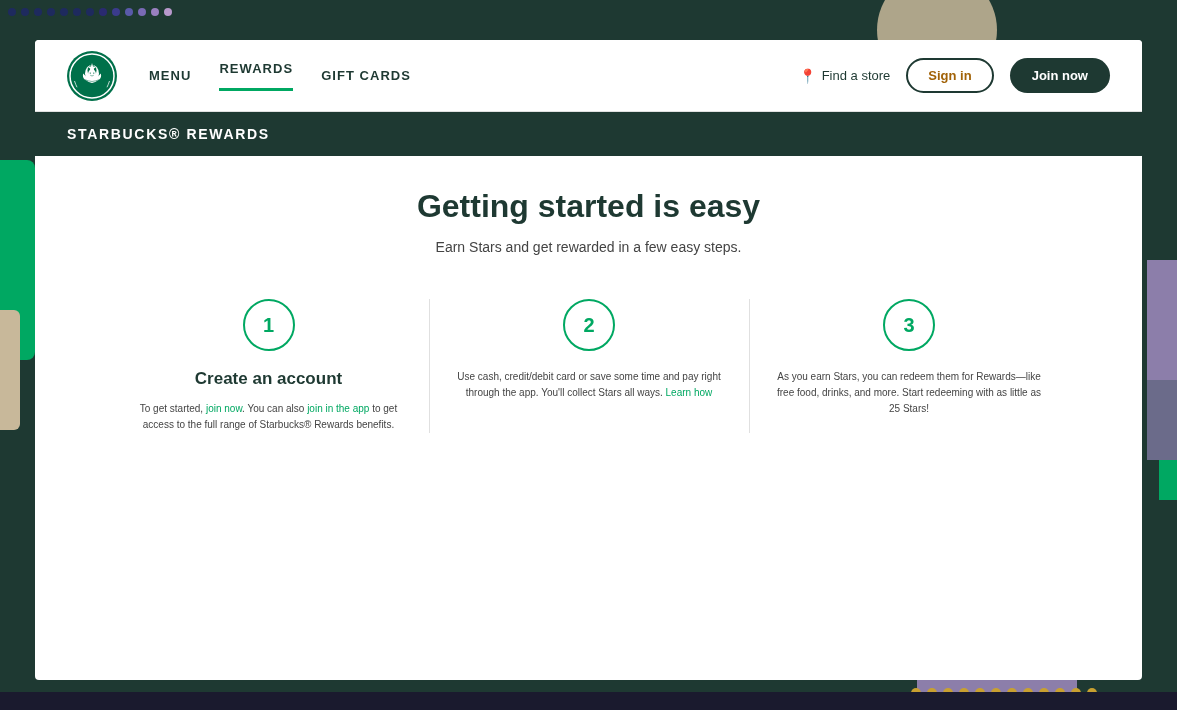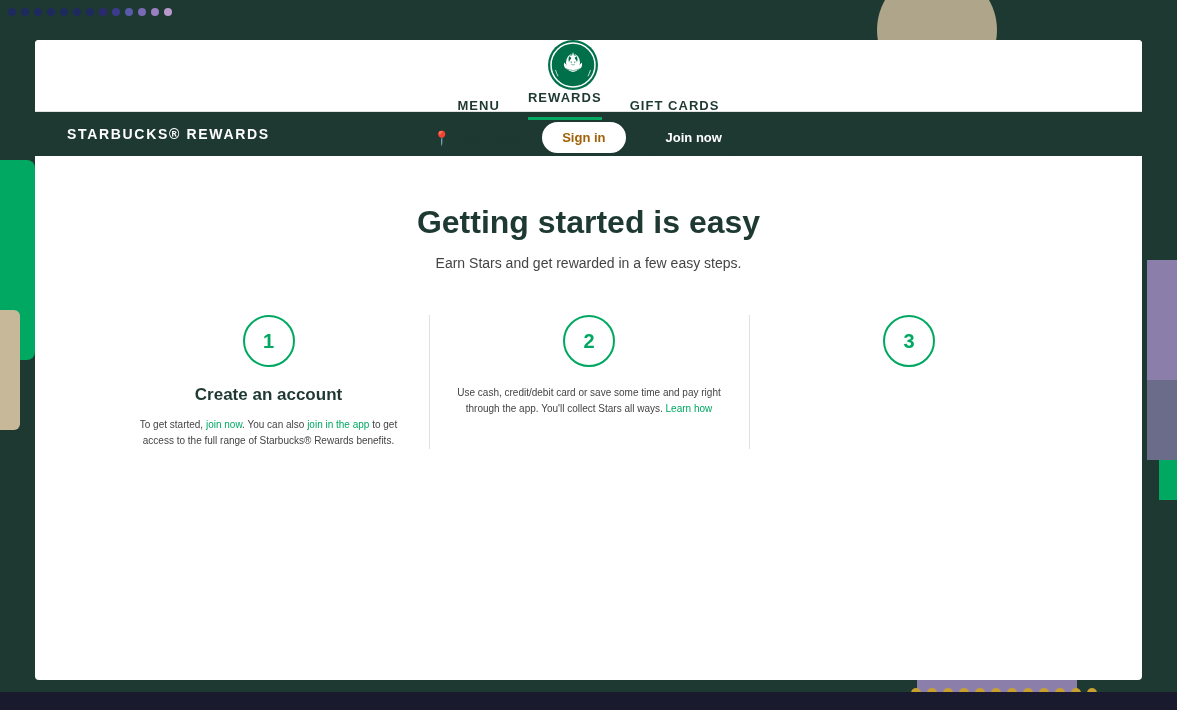--- a/index.html
+++ b/index.html
@@ -142,21 +142,20 @@
 
     
     .navbar {
       display: flex;
       align-items: center;
       padding: 0 32px;
       height: 72px;
       background: #fff;
       border-bottom: 1px solid #e0e0e0;
       position: relative;
-      flex-direction: column;
     }
 
     .logo-area {
       display: flex;
       align-items: center;
       margin-right: 32px;
     }
 
     .starbucks-logo {
       width: 50px;
@@ -239,21 +238,21 @@
     .sub-nav-title {
       color: #fff;
       font-size: 14px;
       font-weight: 700;
       letter-spacing: 0.12em;
       text-transform: uppercase;
     }
 
     
     .content {
-      padding: 48px 32px 32px;
+      padding: 32px 32px 32px;
       text-align: center;
     }
 
     .main-heading {
       font-size: 32px;
       font-weight: 700;
       color: #1e3932;
       margin-bottom: 14px;
     }
 
@@ -423,18 +422,19 @@
 
       <div class="step">
         <div class="step-number">2</div>
         <p class="step-desc">
           <span>Use cash, credit/debit card or save some time and pay right through the app. You'll collect Stars all ways. </span><a>Learn how</a>
         </p>
       </div>
 
       <div class="step">
         <div class="step-number">3</div>
+        <p class="step-desc">As you earn Stars, you can redeem them for Rewards—like free food, drinks, and more. Start redeeming with as little as 25 Stars!</p>
       </div>
 
     </div>
   </div>
 
 </div>
 
 </body></html>

